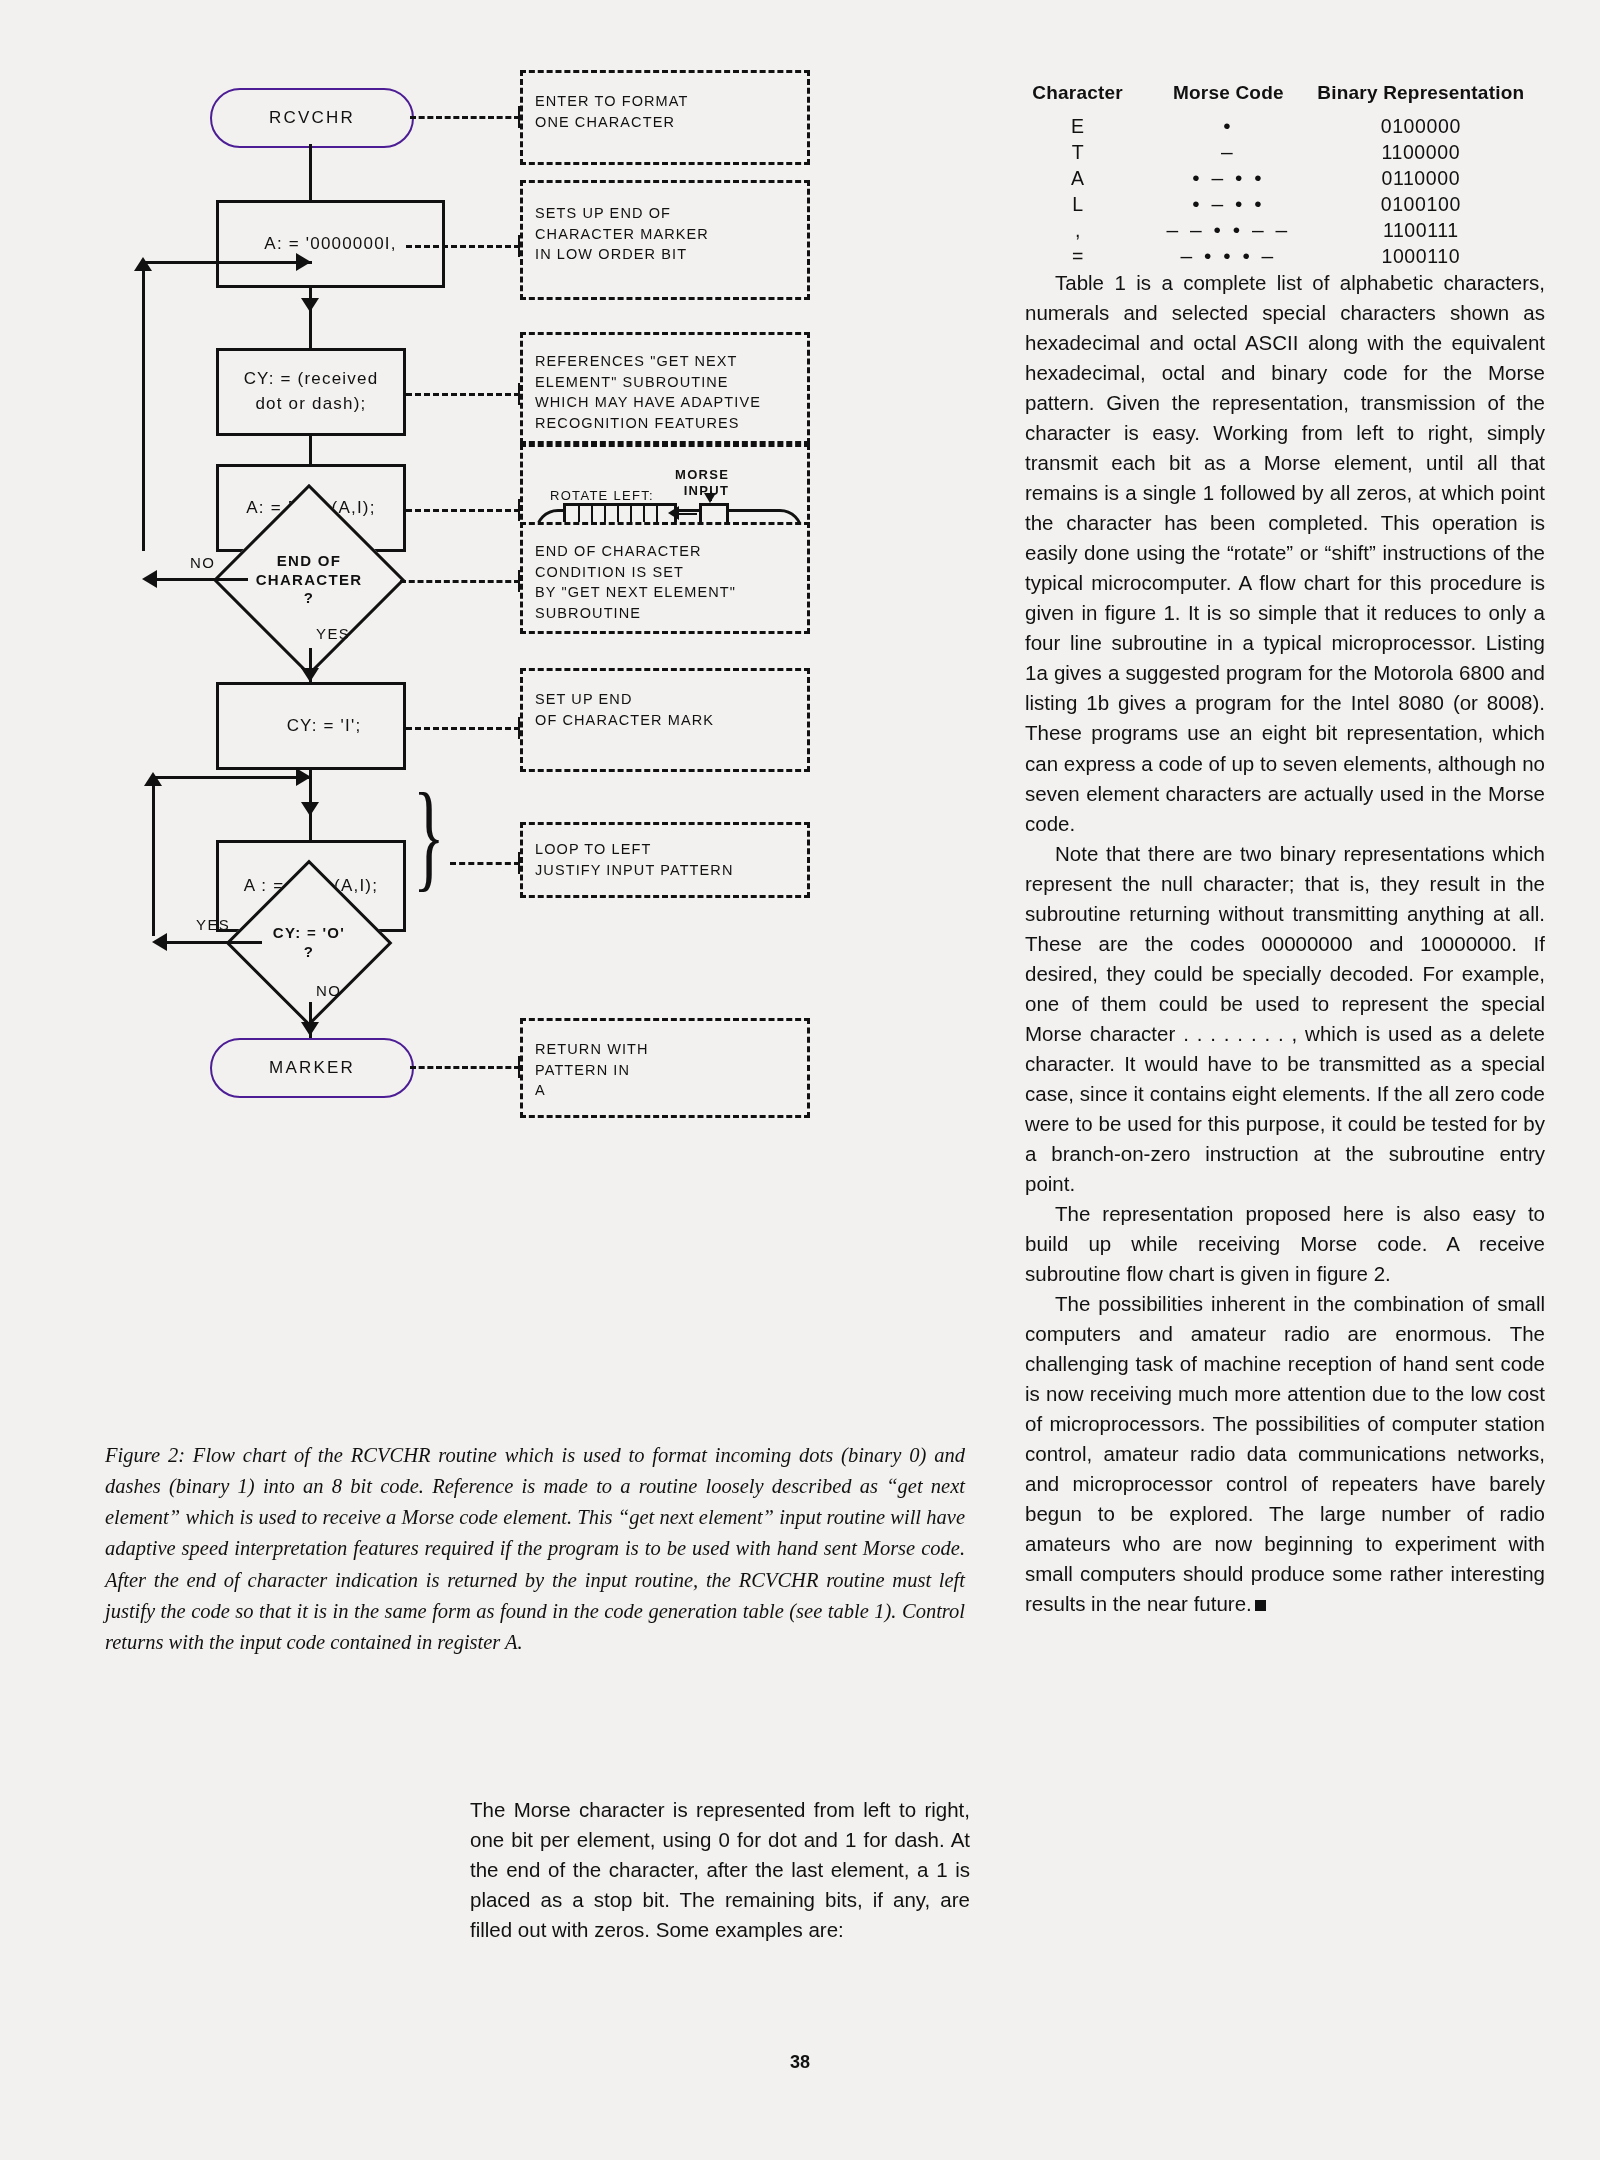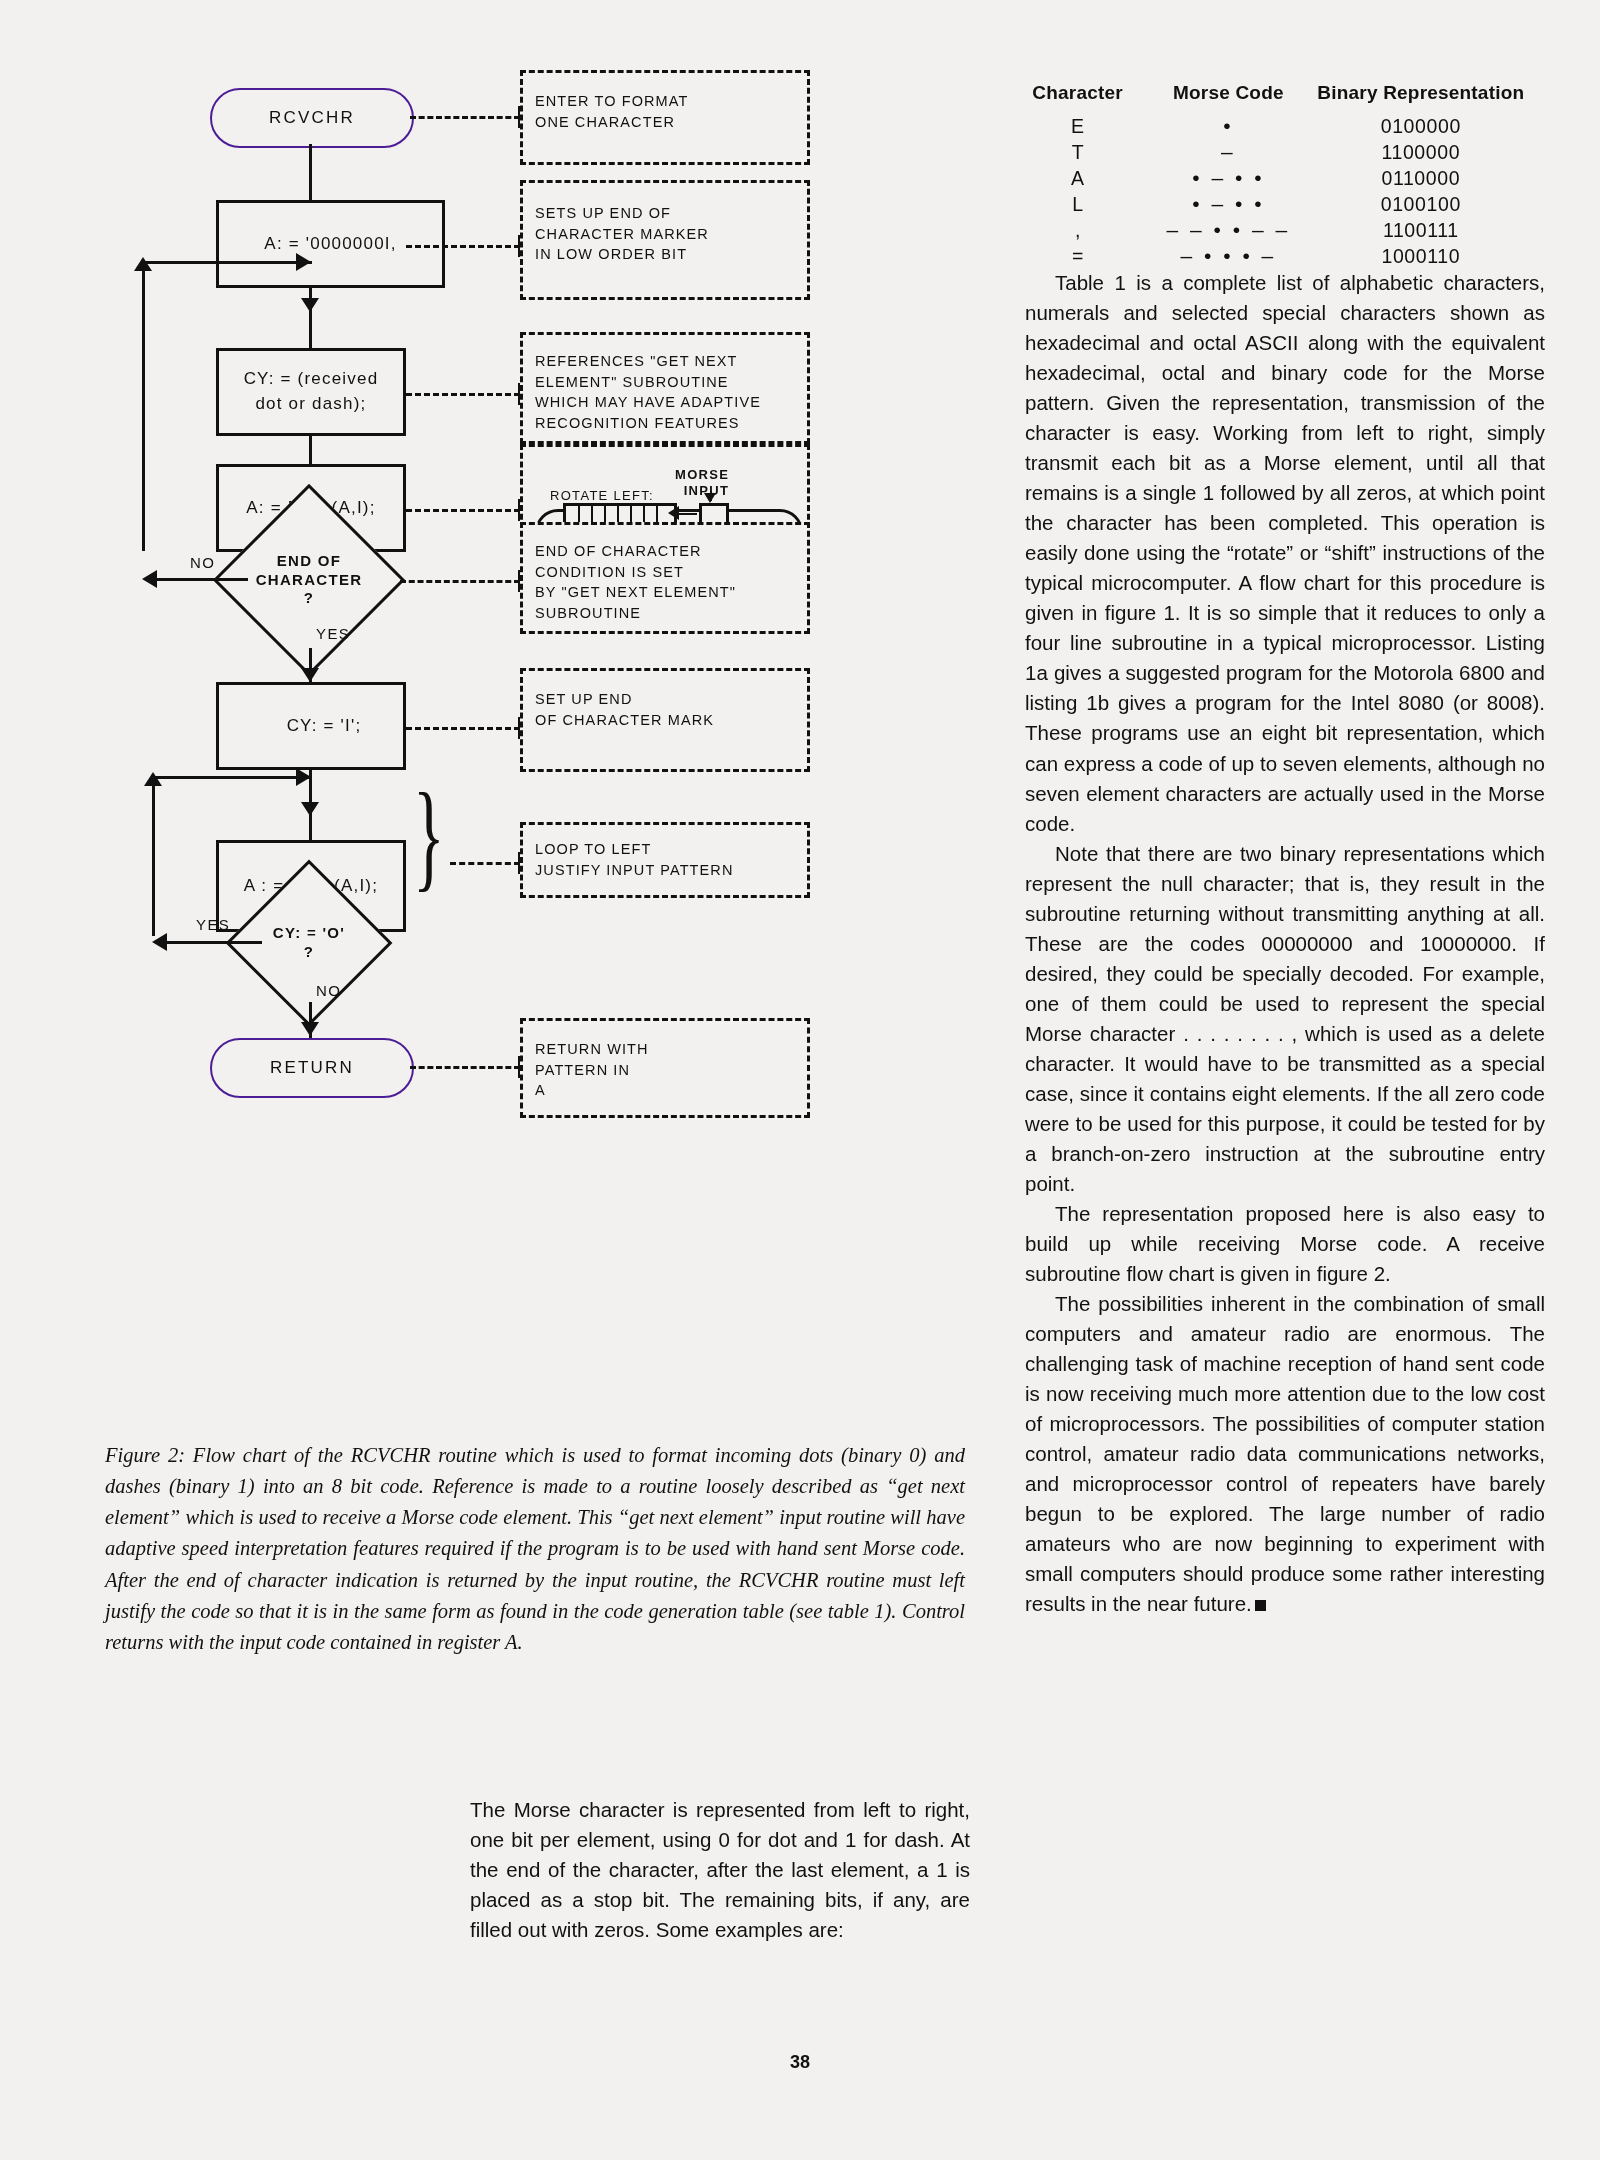--- a/index.html
+++ b/index.html
@@ -286,21 +286,21 @@
 
     <div class="ln lnh" style="left:62px;top:881px;width:100px;"></div>
     <div class="arrow-l" style="left:52px;top:873px;"></div>
     <div class="edgelbl" style="left:96px;top:856px;">YES</div>
 
     <div class="edgelbl" style="left:216px;top:922px;">NO</div>
     <div class="ln lnv" style="left:209px;top:942px;height:38px;"></div>
     <div class="arrow-d" style="left:201px;top:962px;"></div>
 
     <div class="fc-term" style="left:110px;top:978px;width:200px;height:56px;">
-      <span>RETURN</span>
+      <span>MARKER</span>
     </div>
     <div class="dash-h" style="left:310px;top:1006px;width:110px;"></div>
     <div class="ln lnv" style="left:418px;top:996px;height:22px;"></div>
     <div class="note" style="left:420px;top:958px;width:290px;height:100px;">
       <span style="align-self:flex-start;margin-top:8px;">RETURN WITH
 PATTERN IN
 A</span>
     </div>
   </div>
 

